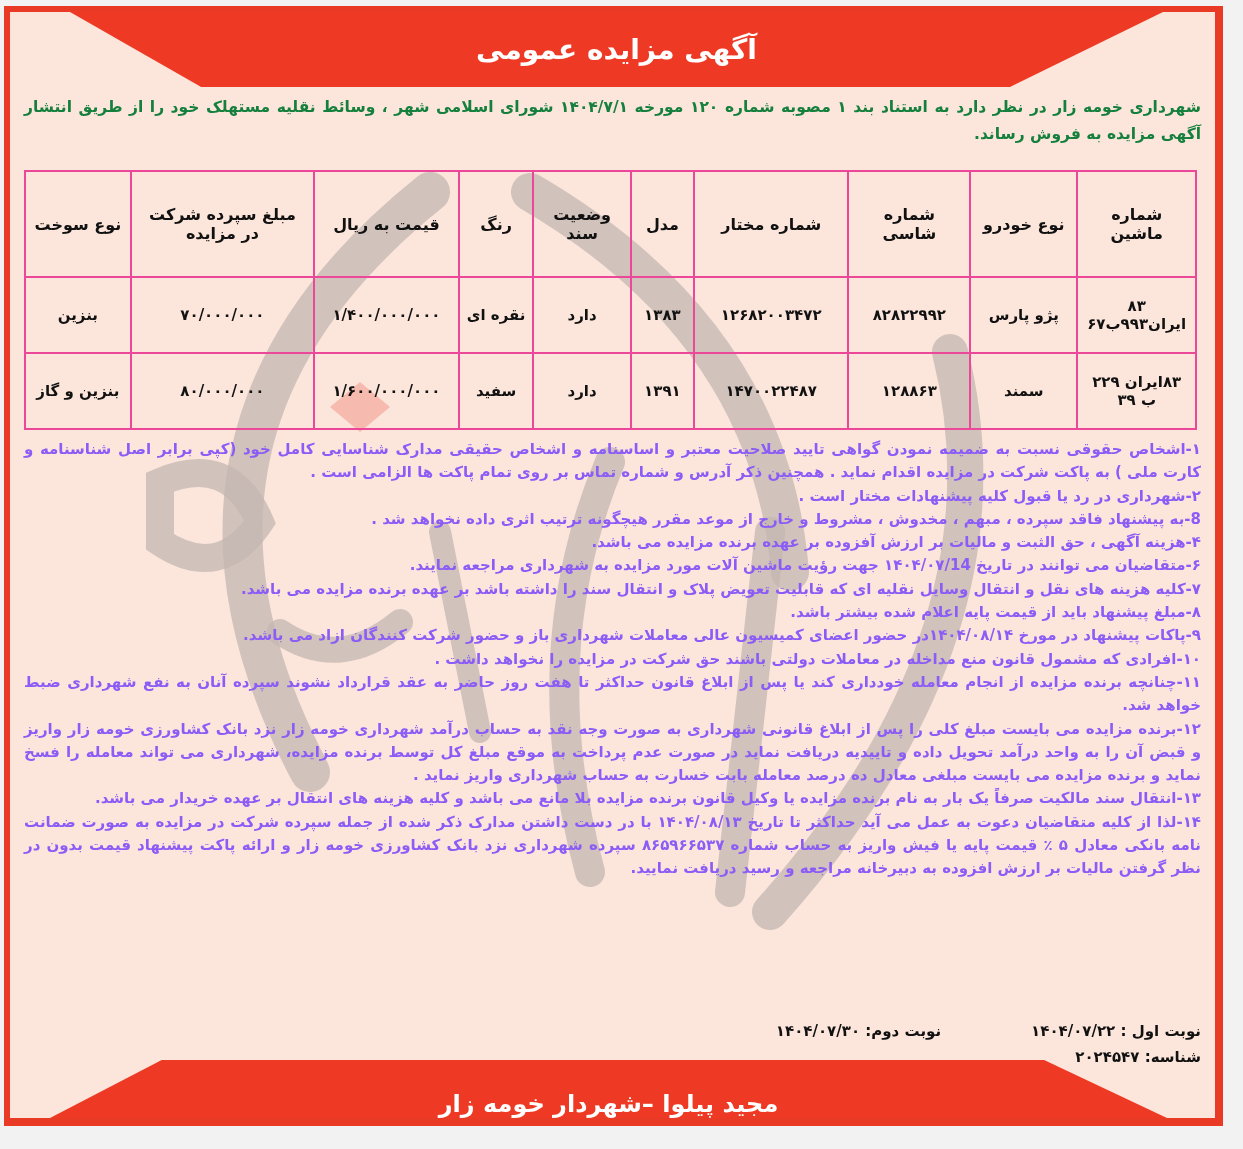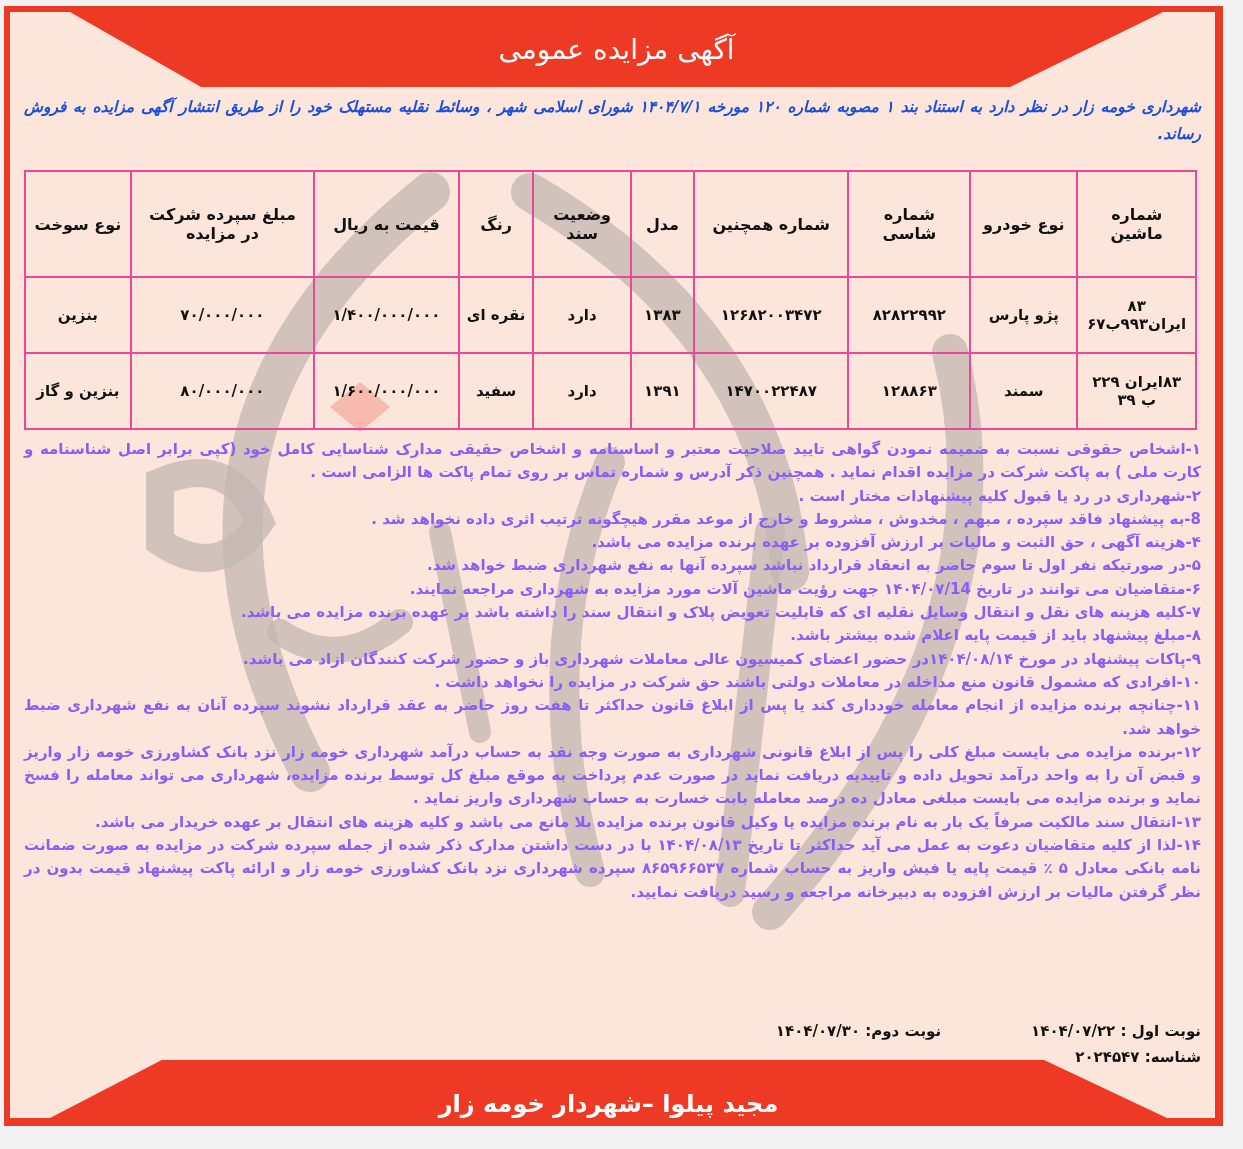--- a/index.html
+++ b/index.html
@@ -29,27 +29,27 @@
   }
   .title-banner {
     position: absolute;
     left: 60px; right: 52px; top: 0;
     height: 75px;
     background: #ee3a24;
     clip-path: polygon(0 0, 100% 0, 86% 100%, 12% 100%);
     display: flex; align-items: center; justify-content: center;
   }
   .title-banner span {
-    color: #fff; font-weight: normal; font-size: 28px;
+    color: #fff; font-weight: bold; font-size: 28px;
     font-family: "DejaVu Sans", sans-serif;
   }
   .intro {
     position: absolute; right: 14px; left: 14px; top: 82px;
     font-weight: bold; font-size: 15.5px; line-height: 27px;
-    color: #1d4ed8; text-align: justify; font-style: italic;
+    color: #15803d; text-align: justify;
   }
   table.vehicles {
     position: absolute;
     right: 18px; left: 14px; top: 158px;
     border-collapse: collapse;
     font-size: 15px; font-weight: bold; color: #111;
     background: transparent;
   }
   table.vehicles th, table.vehicles td {
     border: 2px solid #ec4899;
@@ -114,21 +114,21 @@
     </div>
 
     <div class="intro">شهرداری خومه زار در نظر دارد به استناد بند ۱ مصوبه شماره ۱۲۰ مورخه ۱۴۰۴/۷/۱ شورای اسلامی شهر ، وسائط نقلیه مستهلک خود را از طریق انتشار آگهی مزایده به فروش رساند.</div>
 
     <table class="vehicles">
       <thead>
         <tr>
           <th class="col-plate">شماره ماشین</th>
           <th class="col-type">نوع خودرو</th>
           <th class="col-chassis">شماره شاسی</th>
-          <th class="col-engine">شماره همچنین</th>
+          <th class="col-engine">شماره مختار</th>
           <th class="col-model">مدل</th>
           <th class="col-doc">وضعیت سند</th>
           <th class="col-color">رنگ</th>
           <th class="col-price">قیمت به ریال</th>
           <th class="col-deposit">مبلغ سپرده شرکت در مزایده</th>
           <th class="col-fuel">نوع سوخت</th>
         </tr>
       </thead>
       <tbody>
         <tr>
@@ -156,21 +156,20 @@
           <td>بنزین و گاز</td>
         </tr>
       </tbody>
     </table>
 
     <div class="terms">
       <p>۱-اشخاص حقوقی نسبت به ضمیمه نمودن گواهی تایید صلاحیت معتبر و اساسنامه و اشخاص حقیقی مدارک شناسایی کامل خود (کپی برابر اصل شناسنامه و کارت ملی ) به پاکت شرکت در مزایده اقدام نماید . همچنین ذکر آدرس و شماره تماس بر روی تمام پاکت ها الزامی است .</p>
       <p>۲-شهرداری در رد یا قبول کلیه پیشنهادات مختار است .</p>
       <p>8-به پیشنهاد فاقد سپرده ، مبهم ، مخدوش ، مشروط و خارج از موعد مقرر هیچگونه ترتیب اثری داده نخواهد شد .</p>
       <p>۴-هزینه آگهی ، حق الثبت و مالیات بر ارزش آفزوده بر عهده برنده مزایده می باشد.</p>
-      <p>۵-در صورتیکه نفر اول تا سوم حاضر به انعقاد قرارداد نباشد سپرده آنها به نفع شهرداری ضبط خواهد شد.</p>
       <p>۶-متقاضیان می توانند در تاریخ ۱۴۰۴/۰۷/14 جهت رؤیت ماشین آلات مورد مزایده به شهرداری مراجعه نمایند.</p>
       <p>۷-کلیه هزینه های نقل و انتقال وسایل نقلیه ای که قابلیت تعویض پلاک و انتقال سند را داشته باشد بر عهده برنده مزایده می باشد.</p>
       <p>۸-مبلغ پیشنهاد باید از قیمت پایه اعلام شده بیشتر باشد.</p>
       <p>۹-پاکات پیشنهاد در مورخ ۱۴۰۴/۰۸/۱۴در حضور اعضای کمیسیون عالی معاملات شهرداری باز و حضور شرکت کنندگان ازاد می باشد.</p>
       <p>۱۰-افرادی که مشمول قانون منع مداخله در معاملات دولتی باشند حق شرکت در مزایده را نخواهد داشت .</p>
       <p>۱۱-چنانچه برنده مزایده از انجام معامله خودداری کند یا پس از ابلاغ قانون حداکثر تا هفت روز حاضر به عقد قرارداد نشوند سپرده آنان به نفع شهرداری ضبط خواهد شد.</p>
       <p>۱۲-برنده مزایده می بایست مبلغ کلی را پس از ابلاغ قانونی شهرداری به صورت وجه نقد به حساب درآمد شهرداری خومه زار نزد بانک کشاورزی خومه زار واریز و قبض آن را به واحد درآمد تحویل داده و تاییدیه دریافت نماید در صورت عدم پرداخت به موقع مبلغ کل توسط برنده مزایده، شهرداری می تواند معامله را فسخ نماید و برنده مزایده می بایست مبلغی معادل ده درصد معامله بابت خسارت به حساب شهرداری واریز نماید .</p>
       <p>۱۳-انتقال سند مالکیت صرفاً یک بار به نام برنده مزایده یا وکیل قانون برنده مزایده بلا مانع می باشد و کلیه هزینه های انتقال بر عهده خریدار می باشد.</p>
       <p>۱۴-لذا از کلیه متقاضیان دعوت به عمل می آید حداکثر تا تاریخ ۱۴۰۴/۰۸/۱۳ با در دست داشتن مدارک ذکر شده از جمله سپرده شرکت در مزایده به صورت ضمانت نامه بانکی معادل ۵ ٪ قیمت پایه یا فیش واریز به حساب شماره ۸۶۵۹۶۶۵۳۷ سپرده شهرداری نزد بانک کشاورزی خومه زار و ارائه پاکت پیشنهاد قیمت بدون در نظر گرفتن مالیات بر ارزش افزوده به دبیرخانه مراجعه و رسید دریافت نمایید.</p>
     </div>

